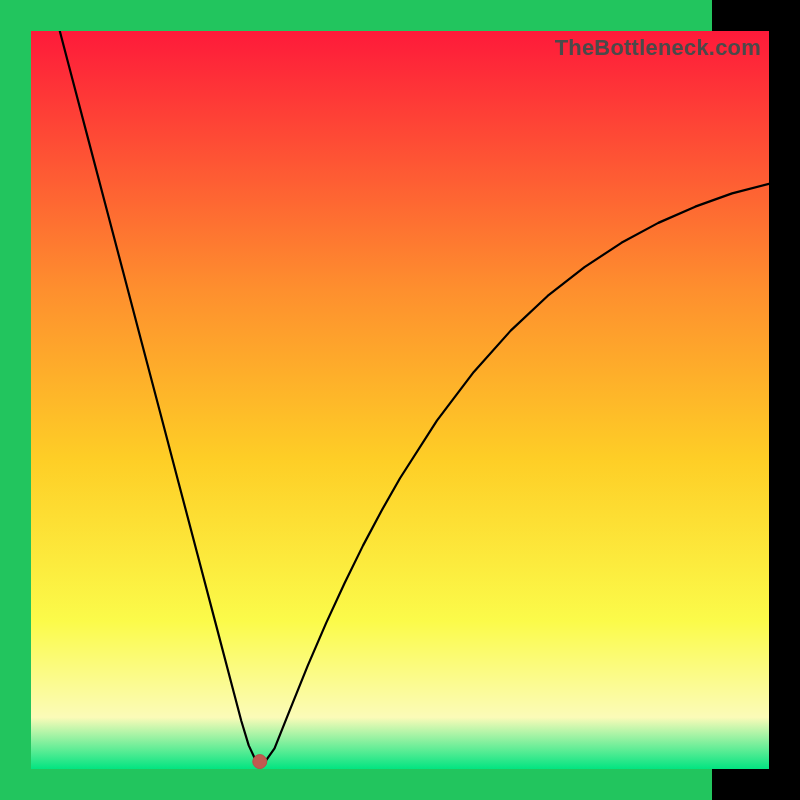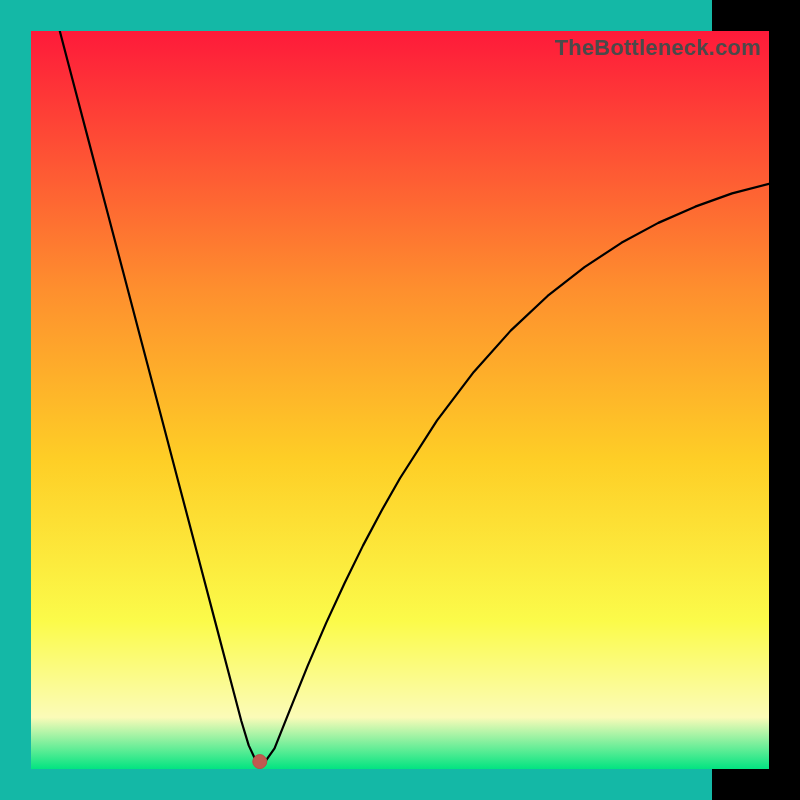--- a/index.html
+++ b/index.html
@@ -8,21 +8,21 @@
     width: 800px;
     height: 800px;
     background: #000;
     overflow: hidden;
     font-family: Arial, Helvetica, sans-serif;
   }
   .frame {
     position: absolute;
     width: 712px;
     height: 800px;
-    background: #14b8a6;
+    background: #22c55e;
   }
   .plot {
     position: absolute;
     left: 31px;
     top: 31px;
     width: 738px;
     height: 738px;
     overflow: hidden;
   }
   .watermark {

